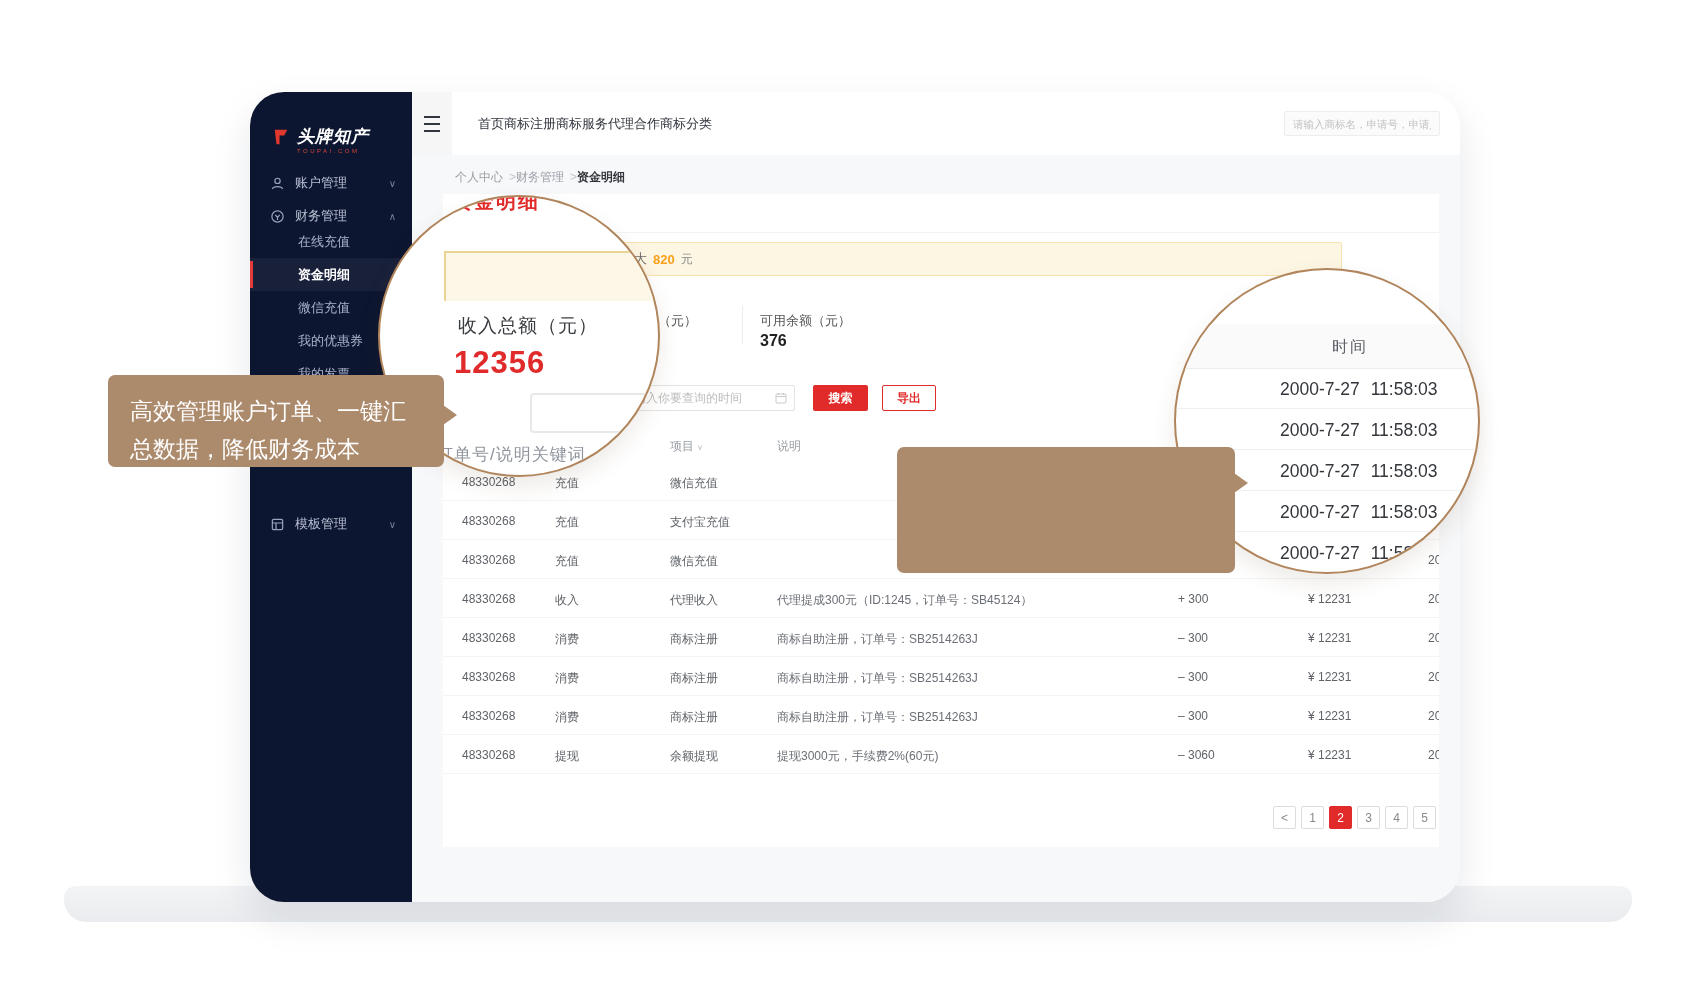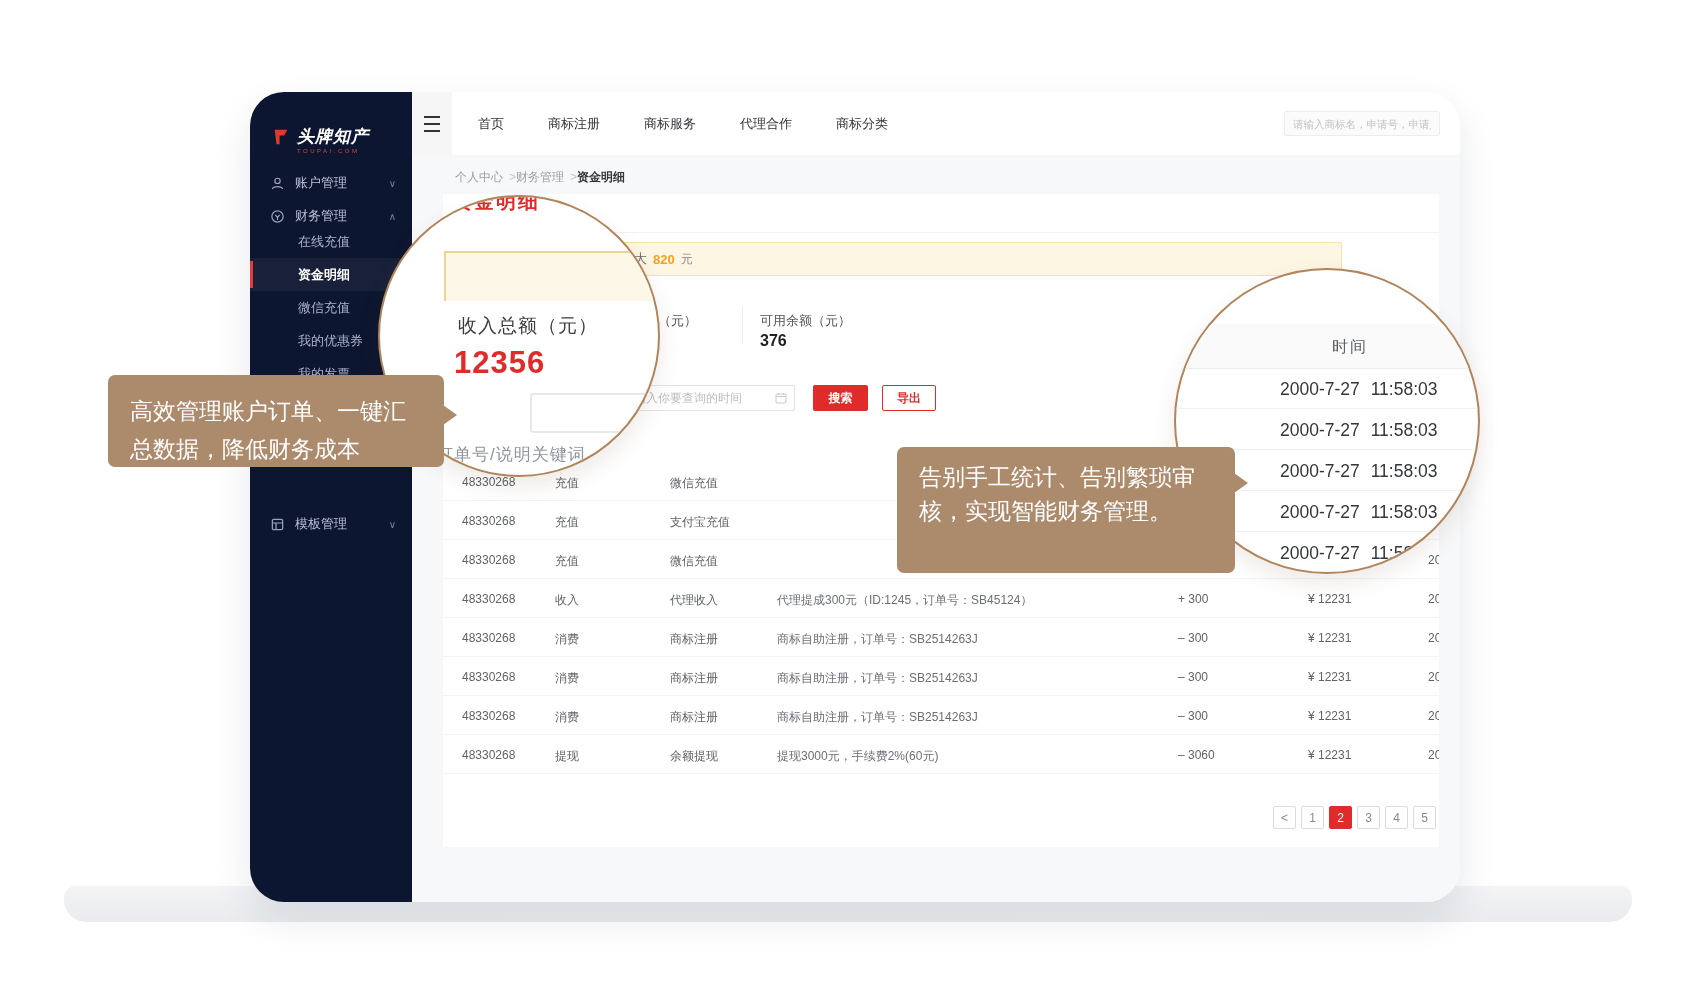--- a/index.html
+++ b/index.html
@@ -21,21 +21,21 @@
   .side-item .chev{position:absolute;right:16px;font-size:10px;color:#76809d;}
   .side-sub{left:0;top:133px;width:162px;}
   .sub-item{position:relative;height:33px;line-height:33px;padding-left:48px;color:#aab2c9;font-size:13px;cursor:pointer;}
   .sub-item.active{color:#fff;background:rgba(255,255,255,.05);font-weight:bold;}
   .sub-item.active::before{content:"";position:absolute;left:0;top:3px;bottom:3px;width:3px;background:#e63a3a;}
   .tpl-item{top:414px;}
   
   .topbar{left:162px;top:0;width:1048px;height:63px;background:#fff;border-bottom:1px solid #f0f0f0;}
   .burger{left:0;top:0;width:40px;height:63px;background:#f6f6f7;display:flex;flex-direction:column;justify-content:center;align-items:center;cursor:pointer;}
   .burger i{display:block;width:16px;height:2px;background:#30343c;margin:2.5px 0;}
-  .navlinks{left:66px;top:0;height:63px;display:flex;align-items:center;gap:44px;}
+  .navlinks{left:66px;top:0;height:63px;display:flex;align-items:center;}
   .navlink{font-size:13px;color:#30343c;cursor:pointer;white-space:nowrap;}
   .topsearch{right:20px;top:19px;width:156px;height:25px;}
   .topsearch input{width:100%;height:100%;box-sizing:border-box;border:1px solid #ededed;background:#fbfbfb;
     border-radius:2px;font-size:10.5px;color:#666;padding:0 8px;outline:none;font-family:inherit;}
   .topsearch input::placeholder{color:#c2c2c2;}
   
   .content{left:162px;top:63px;width:1048px;height:747px;background:#f7f8fa;}
   .breadcrumb{left:43px;top:14px;font-size:12px;color:#9aa0a6;display:flex;}
   .crumb:not(:last-child)::after{content:">";color:#c2c6cc;margin-left:6px;}
   .crumb:last-child{color:#33363b;font-weight:bold;}
@@ -218,20 +218,27 @@
           <span class="cal-icon">
             <svg width="12" height="12" viewBox="0 0 12 12" fill="none" stroke="#c9c9c9" stroke-width="1">
                 <rect x="1" y="2" width="10" height="9" rx="1"></rect>
                 <path d="M1 4.5 H11 M3.5 1 V3 M8.5 1 V3"></path>
               </svg>
           </span>
         </div>
         <button class="abs btn-search">搜索</button>
         <button class="abs btn-export">导出</button>
 
+        <div class="abs thead">
+          <span class="th th1">订单号/说明关键词</span>
+          <span class="th th2"><span>类型</span><span class="caret">∨</span></span>
+          <span class="th th3"><span>项目</span><span class="caret">∨</span></span>
+          <span class="th th4">说明</span>
+          <span class="th th7">时间</span>
+        </div>
 
         <div class="abs tbody">
             <div class="trow">
             <span class="c c1">48330268</span>
             <span class="c c2">充值</span>
             <span class="c c3">微信充值</span>
             <span class="c c4"></span>
             <span class="c c5"></span>
             <span class="c c6">¥ 12231</span>
             <span class="c c7">2000-7-27 11:58:03</span>
@@ -346,17 +353,16 @@
         <span>2000-7-27 11:58:03</span>
       </div>
       </div>
   </div>
 
   <div class="abs callout callout-left">
     <span>高效管理账户订单、一键汇总数据，降低财务成本</span>
     <span class="arrow"></span>
   </div>
   <div class="abs callout callout-right">
-    <span>告别手工统计、告别繁琐审核，实现智能财务管理。</span>
     <span class="arrow"></span>
   </div>
 
 </div>
 
 </body></html>

